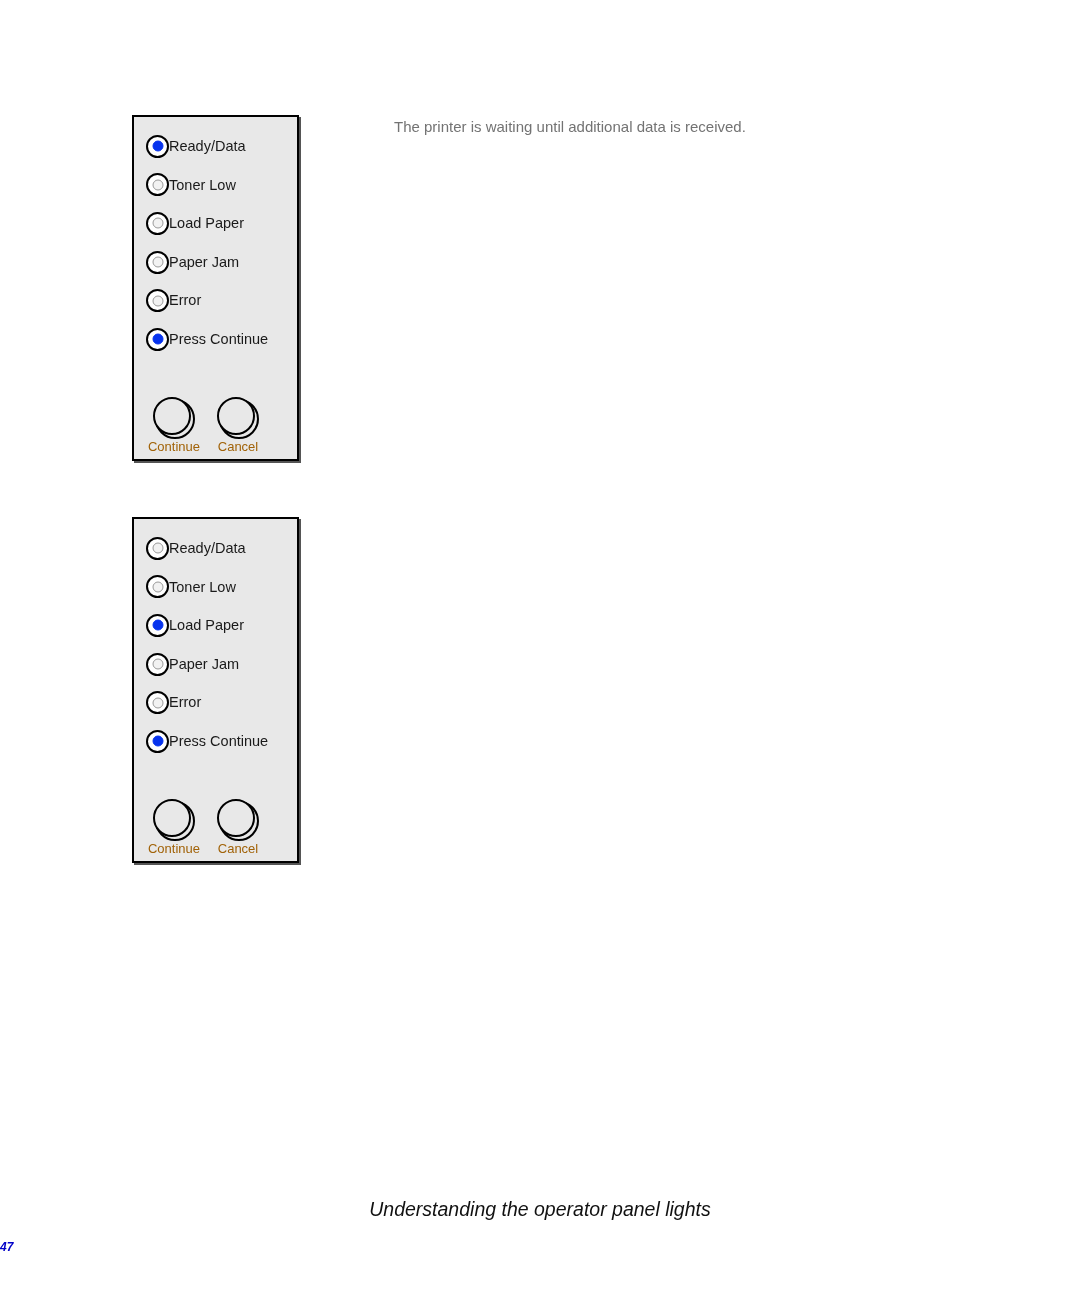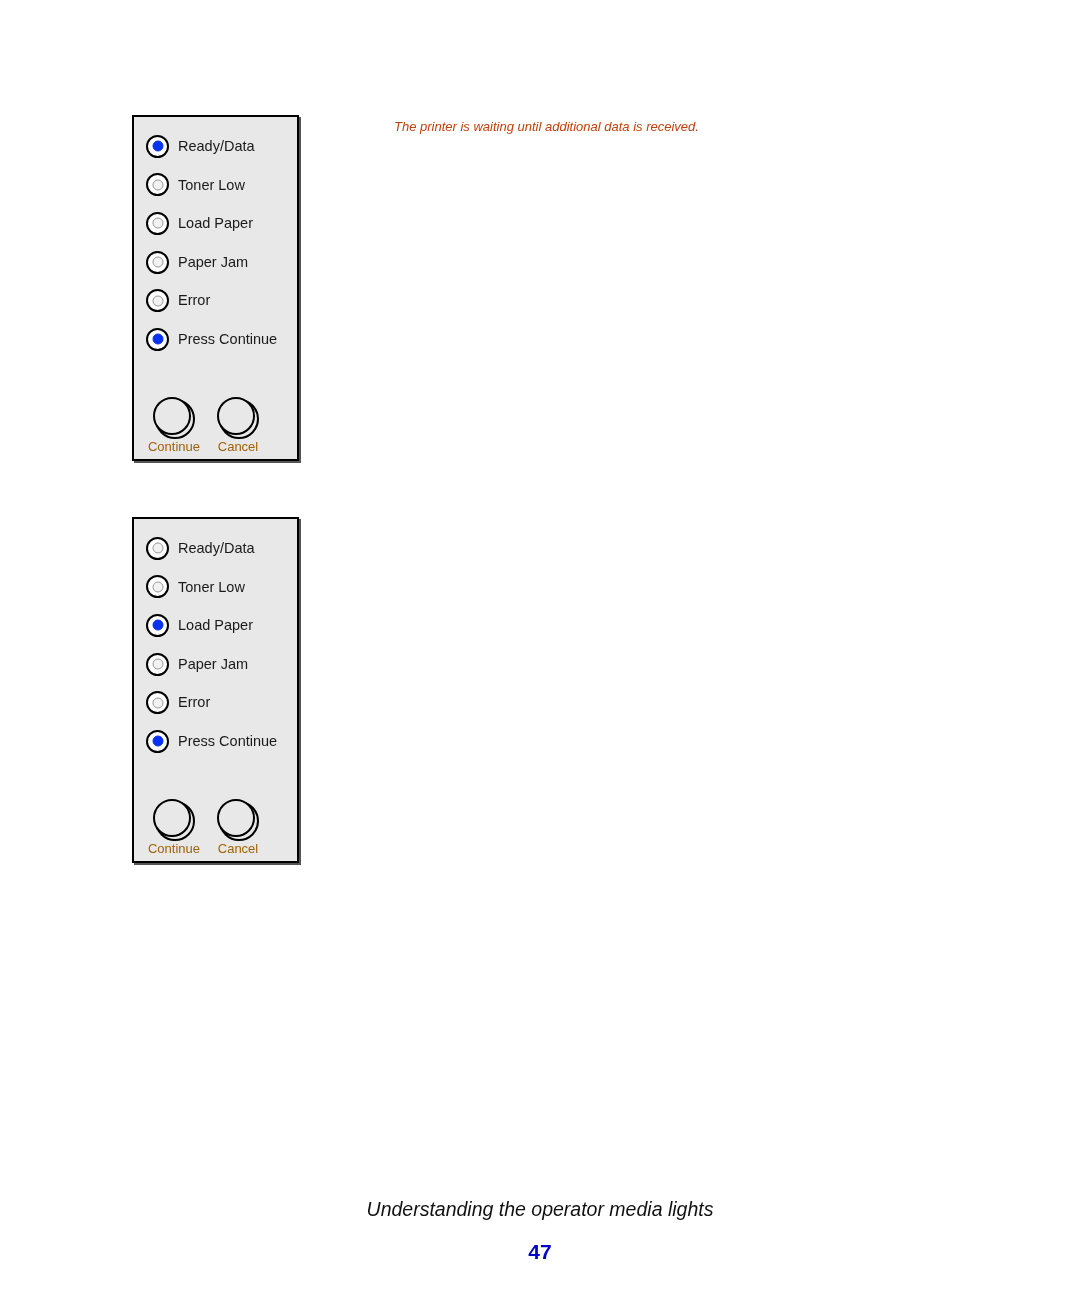--- a/index.html
+++ b/index.html
@@ -77,21 +77,20 @@
   .led.on .core {
     background: #0733ee;
     border: 1px solid #0733ee;
   }
   .led.off .core {
     background: #f2f2f2;
     border: 1.3px solid #9a9a9a;
   }
 
   .led-label {
-    margin-left: 9px;
     font-size: 14.5px;
     line-height: 1;
     white-space: nowrap;
     color: #1a1a1a;
   }
 
   
   .button-area {
     position: absolute;
     left: 7px;
@@ -144,46 +143,45 @@
     line-height: 1;
     white-space: nowrap;
     color: #a16207;
   }
 
   
   .desc {
     position: absolute;
     left: 394px;
     width: 620px;
-    font-size: 13px;
+    font-size: 15px;
     line-height: 28px;
-    color: #c2410c;
-    font-style: italic;
+    color: #737373;
   }
   .desc.desc-1 { top: 113px; }
   .desc.desc-2 { top: 520px; width: 625px; }
 
   
   .footer-title {
     position: absolute;
     left: 0;
     right: 0;
     top: 1198px;
     text-align: center;
     font-size: 19.5px;
     font-style: italic;
     color: #111111;
   }
   .footer-page {
     position: absolute;
     left: 0;
     right: 0;
     top: 1240px;
-    text-align: center;
-    font-size: 21px;
+    font-size: 12px;
+    font-style: italic;
     font-weight: bold;
     color: #0000c8;
   }
 </style>
 </head>
 <body>
 
 <div class="page">
 
   <div class="panel-block block-1">
@@ -324,16 +322,16 @@
             </span>
             <span class="btn-label">Cancel</span>
           </div>
         </div>
       </div>
 
     </div>
   </div>
 
 
-  <div class="footer-title">Understanding the operator media lights</div>
+  <div class="footer-title">Understanding the operator panel lights</div>
   <div class="footer-page">47</div>
 
 </div>
 
 </body></html>

